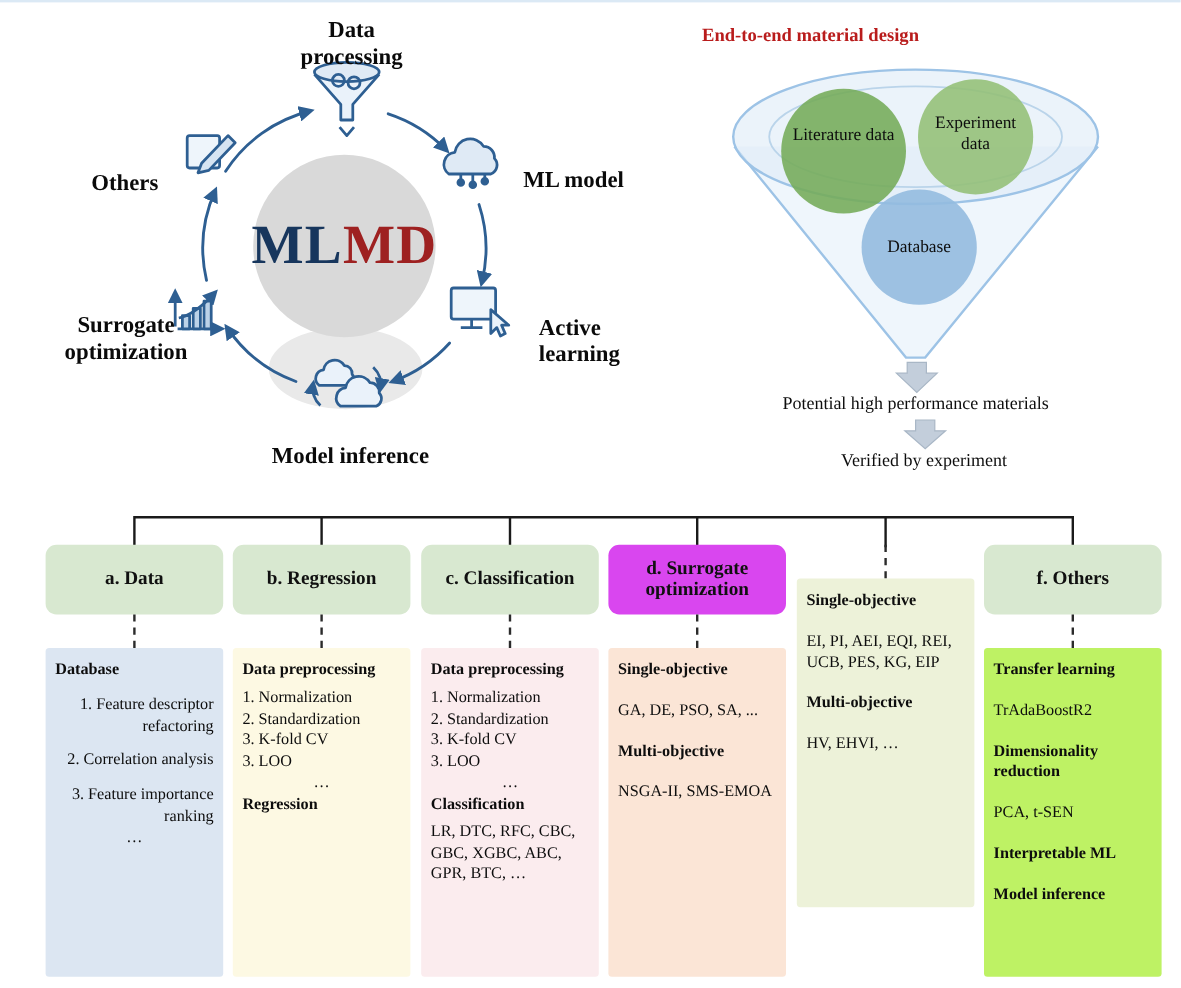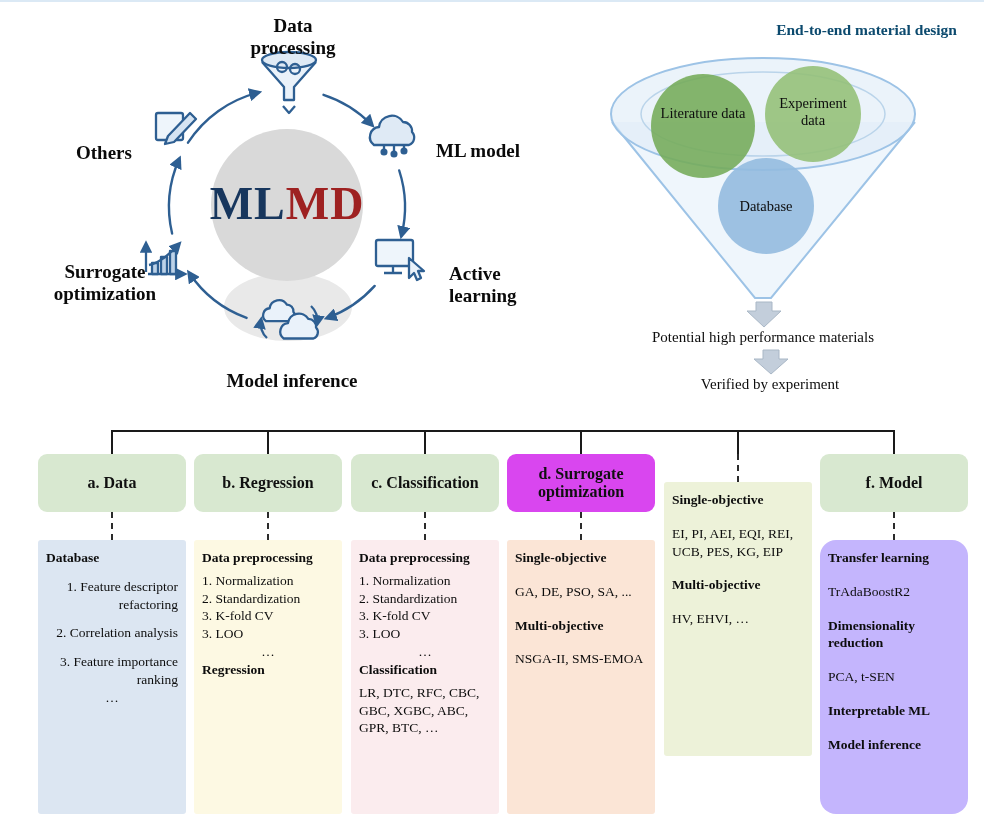--- a/index.html
+++ b/index.html
@@ -9,22 +9,22 @@
   
   .cycle-sec { position:absolute; left:0; top:0; width:560px; height:420px; }
   .cycle-svg { position:absolute; left:0; top:0; }
   .cyc-label { position:absolute; font-weight:bold; font-size:19px; color:#0a0a0a; }
   .mlmd { position:absolute; left:199px; top:175px; width:176px; text-align:center;
           font-size:46px; font-weight:bold; letter-spacing:1px; }
 
   
   .funnel-sec { position:absolute; left:585px; top:0; width:399px; height:420px; }
   .funnel-svg { position:absolute; left:0; top:0; }
-  .funnel-title { position:absolute; top:19px; left:0; width:372px; text-align:right;
-                  font-weight:bold; font-size:15.5px; color:#0c4a6e; }
+  .funnel-title { position:absolute; top:19px; left:0; width:372px; text-align:left;
+                  font-weight:bold; font-size:15.5px; color:#b91c1c; }
   .bubble-label { position:absolute; text-align:center; font-size:14.5px; line-height:1.18; color:#0d0d0d; }
   .caption { position:absolute; text-align:center; font-size:15px; color:#0d0d0d; }
 
   
   .bracket { position:absolute; left:0; top:422px; }
   .col { position:absolute; top:452px; width:148px; }
   .col-head { height:58px; border-radius:9px; display:flex; align-items:center; justify-content:center;
               text-align:center; font-weight:bold; font-size:16px; line-height:1.15; color:#101010;
               padding:0 6px; box-sizing:border-box; }
   .col-dash { width:0; height:28px; border-left:2px dashed #2b2b2b; margin:0 auto; }
@@ -209,23 +209,23 @@
     <div class="col-dash"></div>
     <div class="col-panel" style="background-color: rgb(237, 242, 217);">
       <div class="ln bold">Single-objective</div>
       <div class="ln gap2">EI, PI, AEI, EQI, REI, UCB, PES, KG, EIP</div>
       <div class="ln bold gap2">Multi-objective</div>
       <div class="ln gap2">HV, EHVI, …</div>
     </div>
   </div>
 
   <div class="col" style="left:820px;">
-    <div class="col-head" style="background-color: rgb(216, 232, 208);">f. Model</div>
-    <div class="col-dash"></div>
-    <div class="col-panel" style="background-color: #c4b5fd; border-radius: 16px;">
+    <div class="col-head" style="background-color: rgb(216, 232, 208);">f. Others</div>
+    <div class="col-dash"></div>
+    <div class="col-panel" style="background-color: #bef264;">
       <div class="ln bold">Transfer learning</div>
       <div class="ln gap2">TrAdaBoostR2</div>
       <div class="ln bold gap2">Dimensionality reduction</div>
       <div class="ln gap2">PCA, t-SEN</div>
       <div class="ln bold gap2">Interpretable ML</div>
       <div class="ln bold gap2">Model inference</div>
     </div>
   </div>
 
 </div>

